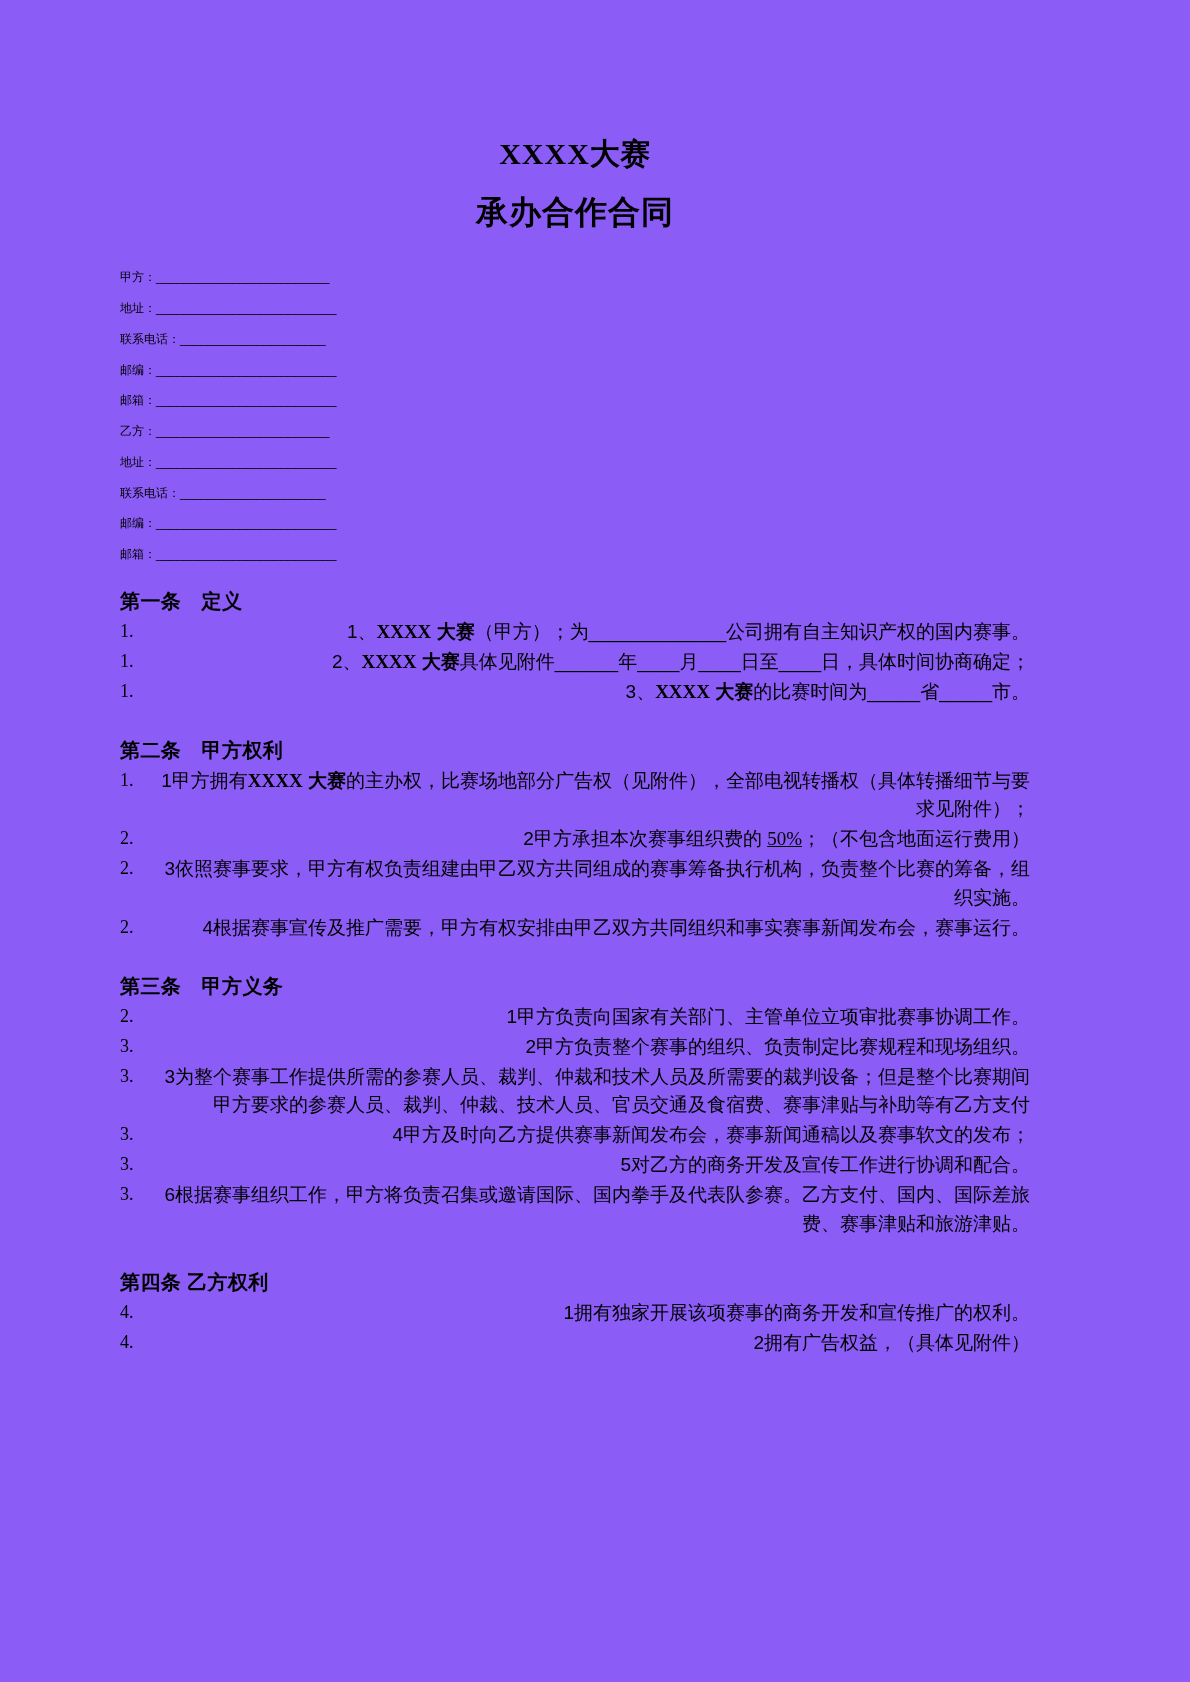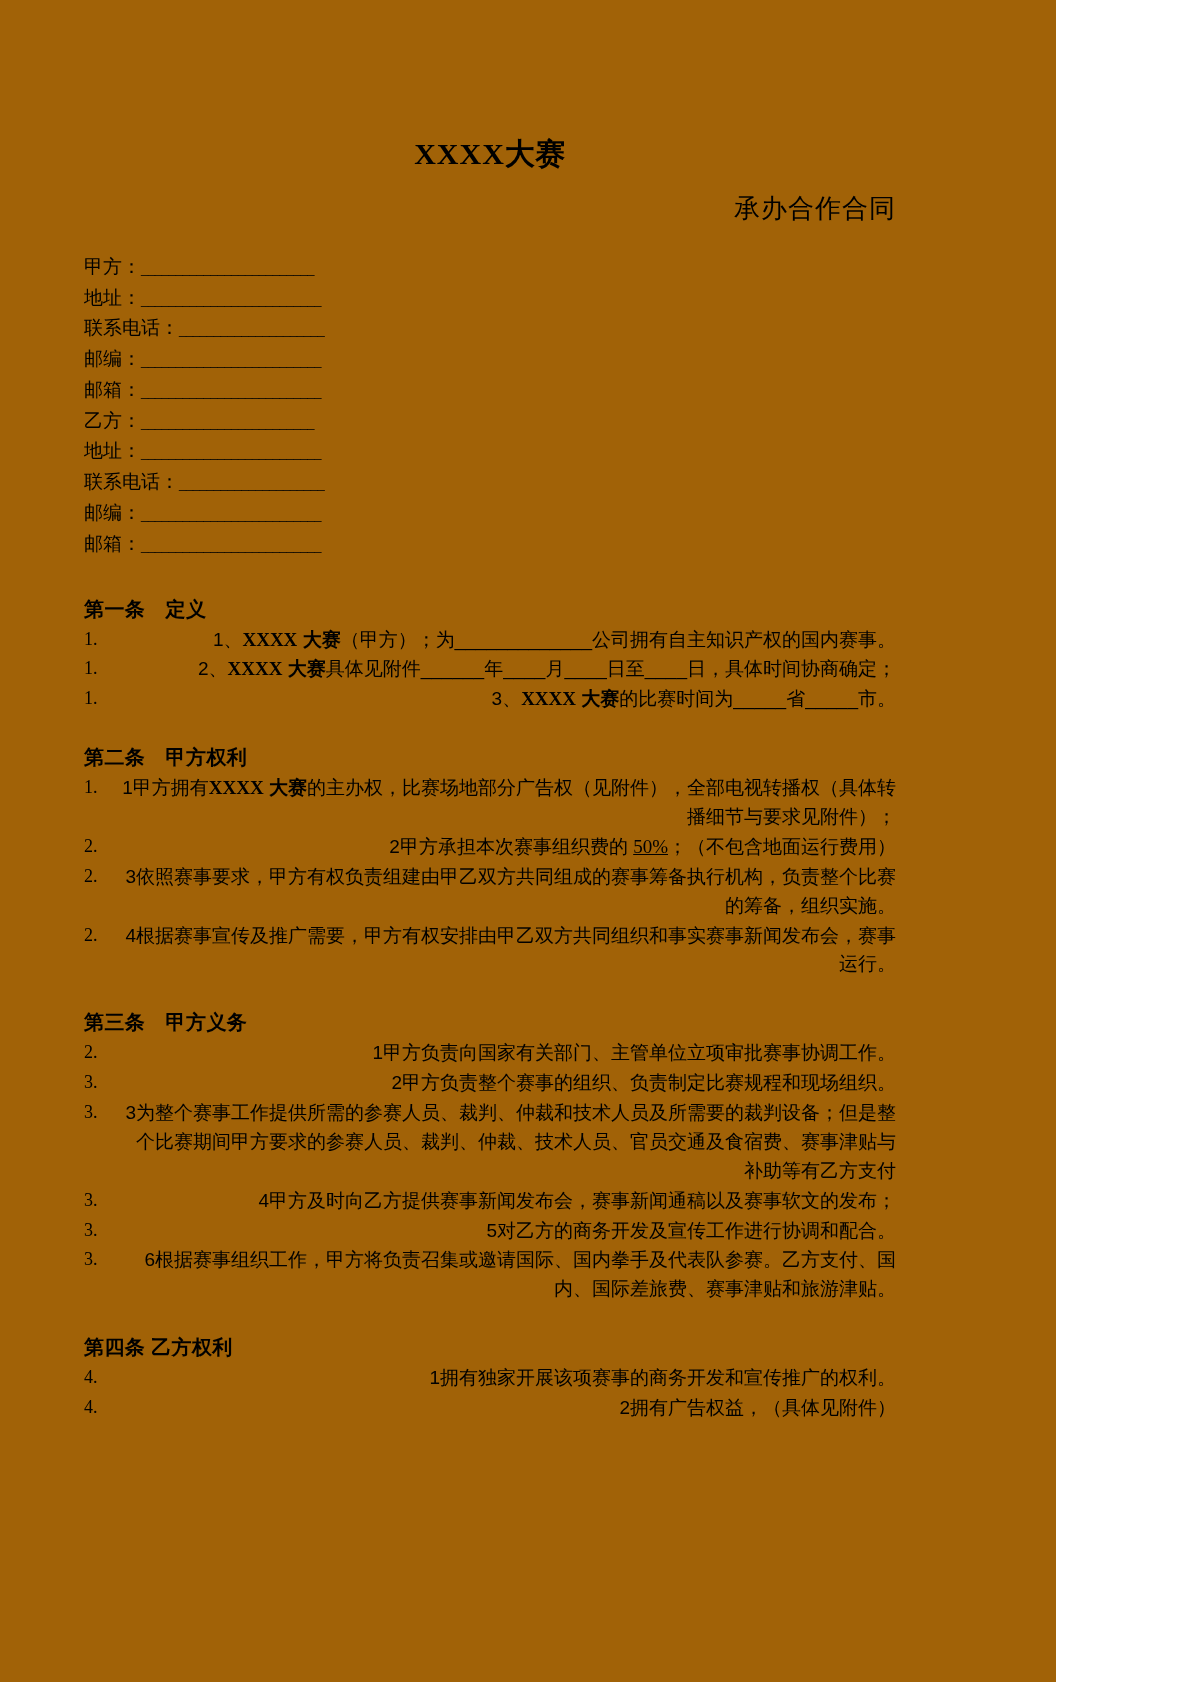--- a/index.html
+++ b/index.html
@@ -10,25 +10,25 @@
   body {
     width: 1190px;
     height: 1682px;
     font-family: "Liberation Sans", "DejaVu Sans", sans-serif;
     color: #000000;
     overflow: hidden;
   }
 
   .page {
     position: relative;
-    width: 1056px;
+    width: 1190px;
     height: 1682px;
-    background: #a16207;
+    background: #8b5cf6;
     box-sizing: border-box;
-    padding: 132px 160px 0 84px;
+    padding: 132px 160px 0 120px;
   }
 
   
   .title-block {
     text-align: center;
     margin: 0 0 26px 0;
   }
   .title-main {
     font-size: 30px;
     font-weight: bold;
@@ -39,55 +39,54 @@
   .title-main .latin {
     font-family: "Liberation Serif", "DejaVu Serif", serif;
     font-weight: bold;
     letter-spacing: 1px;
   }
   .title-main .cjk {
     font-family: "Liberation Sans", "DejaVu Sans", sans-serif;
     font-weight: bold;
   }
   .title-sub {
-    font-size: 26px;
-    font-weight: normal;
+    font-size: 32px;
+    font-weight: bold;
     line-height: 1.4;
     margin: 0;
     letter-spacing: 1px;
-    text-align: right;
   }
 
   
   .party-block {
     margin: 0 0 0 0;
   }
   .party-block.second {
   }
   .field-row {
     font-size: 19px;
     line-height: 1.62;
     white-space: nowrap;
   }
   .field-label {
-    font-size: 19px;
+    font-size: 12px;
   }
   .field-blank {
     font-size: 13px;
     letter-spacing: -0.3px;
   }
 
   
   .section-heading {
     font-size: 20px;
     font-weight: bold;
     margin: 30px 0 3px 0;
     letter-spacing: 0.4px;
   }
-  .section-heading.first { margin-top: 36px; }
+  .section-heading.first { margin-top: 20px; }
 
   
   .clause-list {
     margin: 0;
     padding: 0;
     list-style: none;
   }
   .clause {
     display: flex;
     align-items: flex-start;

